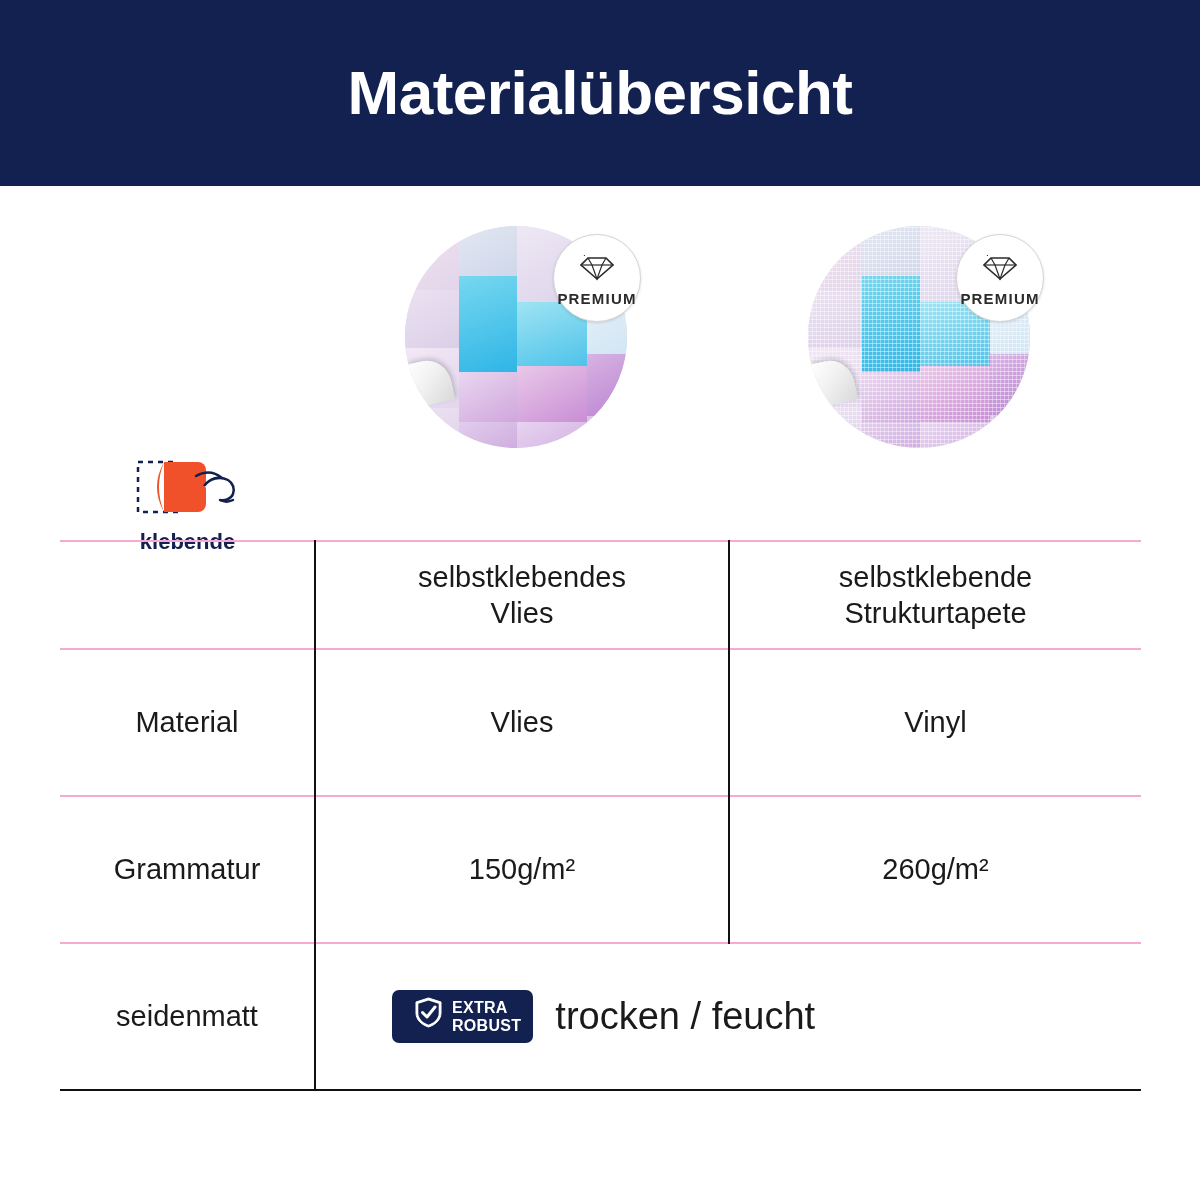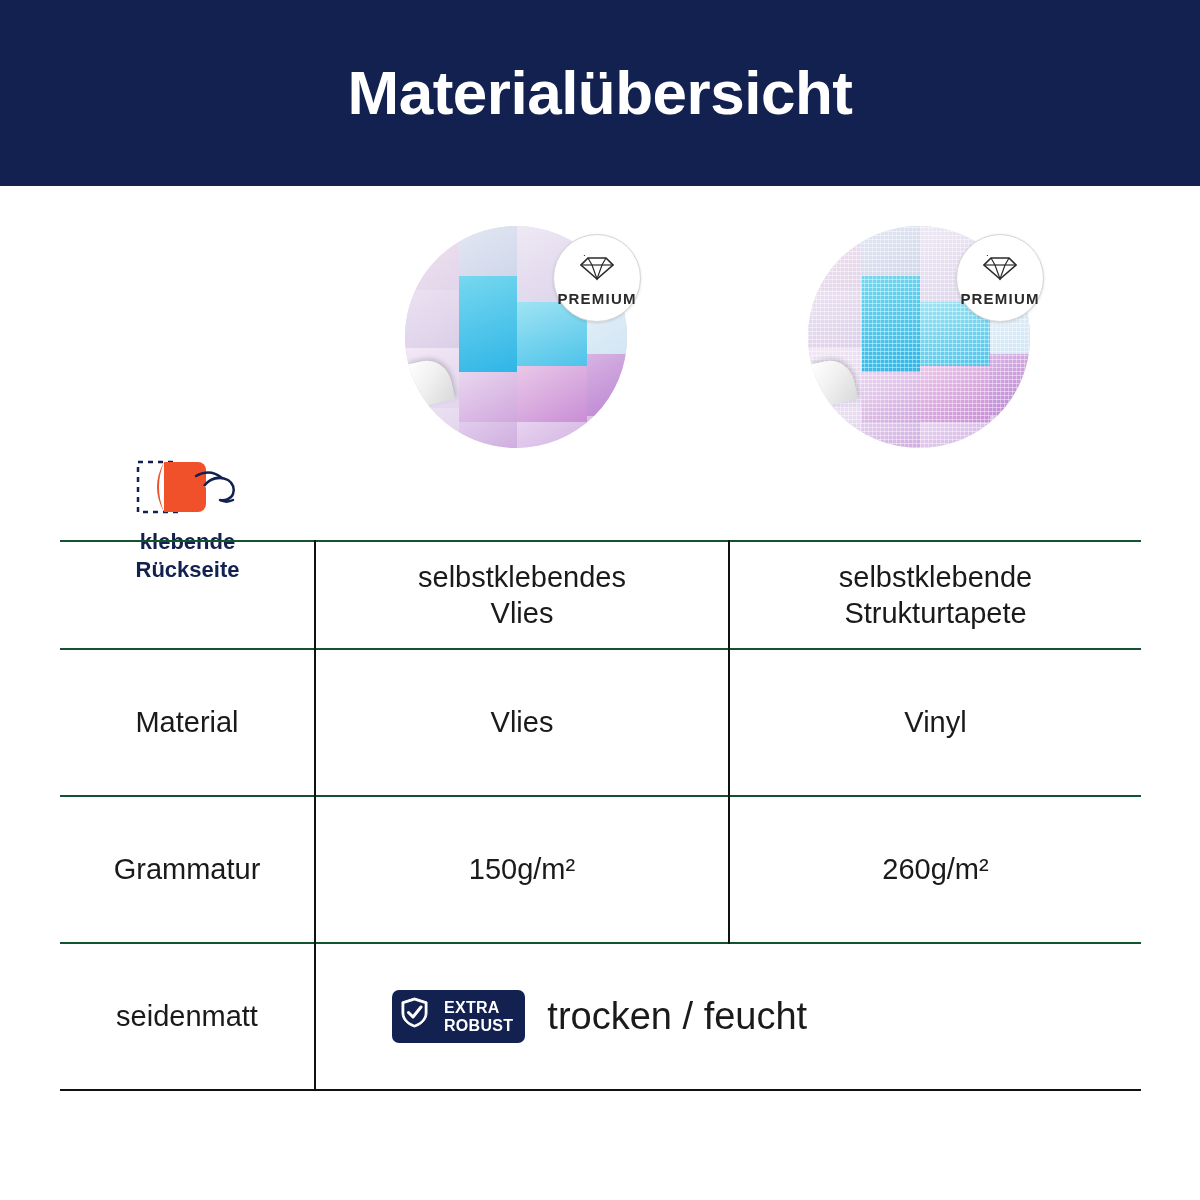--- a/index.html
+++ b/index.html
@@ -115,21 +115,21 @@
     left: 60px;
     top: 540px;
     width: 1081px;
   }
   table.matrix {
     width: 1081px;
     border-collapse: collapse;
     table-layout: fixed;
   }
   table.matrix td {
-    border-top: 2px solid #14532d;
+    border-top: 2px solid #f9a8d4;
     vertical-align: middle;
     text-align: center;
     font-size: 29px;
     color: #1a1a1a;
     padding: 0;
     line-height: 1.25;
     margin-top: 10px;
   }
   table.matrix tr:last-child td { border-bottom: 2px solid #111111; }
   .col-label { width: 255px; border-right: 2px solid #111111; }
@@ -154,24 +154,24 @@
     font-size: 22px;
     font-weight: bold;
     color: #122150;
     line-height: 1.25;
   }
 
   
   .robust {
     display: inline-flex;
     align-items: center;
-    gap: 16px;
+    gap: 10px;
     background: #122150;
     border-radius: 7px;
-    padding: 7px 12px 7px 9px;
+    padding: 7px 12px 7px 23px;
     vertical-align: middle;
   }
   .robust .rtext {
     color: #ffffff;
     font-size: 16px;
     font-weight: bold;
     line-height: 1.12;
     text-align: left;
     letter-spacing: 0.3px;
   }
@@ -281,21 +281,20 @@
         <rect x="4" y="6" width="40" height="50" fill="none" stroke="#122150" stroke-width="2.5" stroke-dasharray="5 5"></rect>
         <path d="M30 6 h34 a8 8 0 0 1 8 8 v34 a8 8 0 0 1 -8 8 h-34 z" fill="#F0502A"></path>
         <path d="M30 6 q-14 25 0 50 q-10 -25 0 -50 z" fill="#F0502A"></path>
         <path d="M62 20 q14 -8 26 2 q-8 -1 -12 3" fill="none" stroke="#122150" stroke-width="2.5" stroke-linecap="round"></path>
         <path d="M70 30 c6 -8 16 -10 24 -6 c5 3 7 9 5 14 c-2 5 -8 7 -13 6" fill="#ffffff" stroke="#122150" stroke-width="2.5" stroke-linejoin="round"></path>
         <path d="M86 44 c4 2 9 2 13 0" fill="none" stroke="#122150" stroke-width="2.5" stroke-linecap="round"></path>
       </svg>
     </span>
     <div class="caption">
       <div>klebende</div>
-      <div>Rückseite</div>
     </div>
   </div>
 
   <div class="table-wrap">
     <table class="matrix">
       <colgroup>
         <col class="col-label">
           <col class="col-a">
           <col class="col-b">
       </colgroup>

